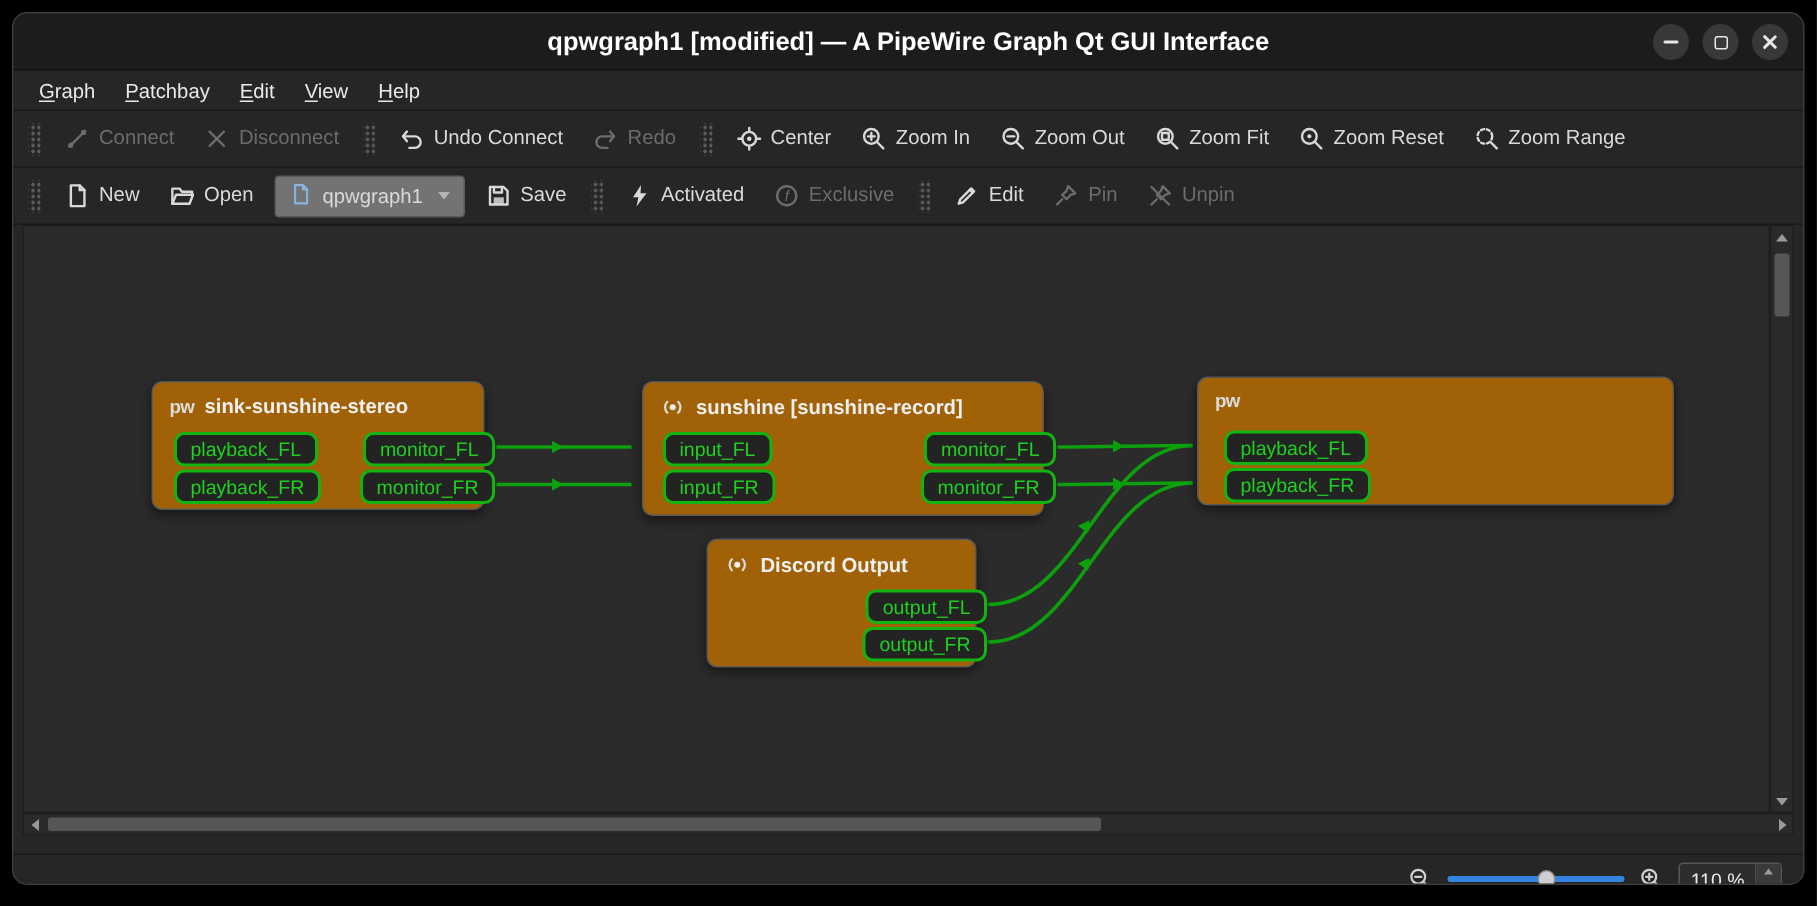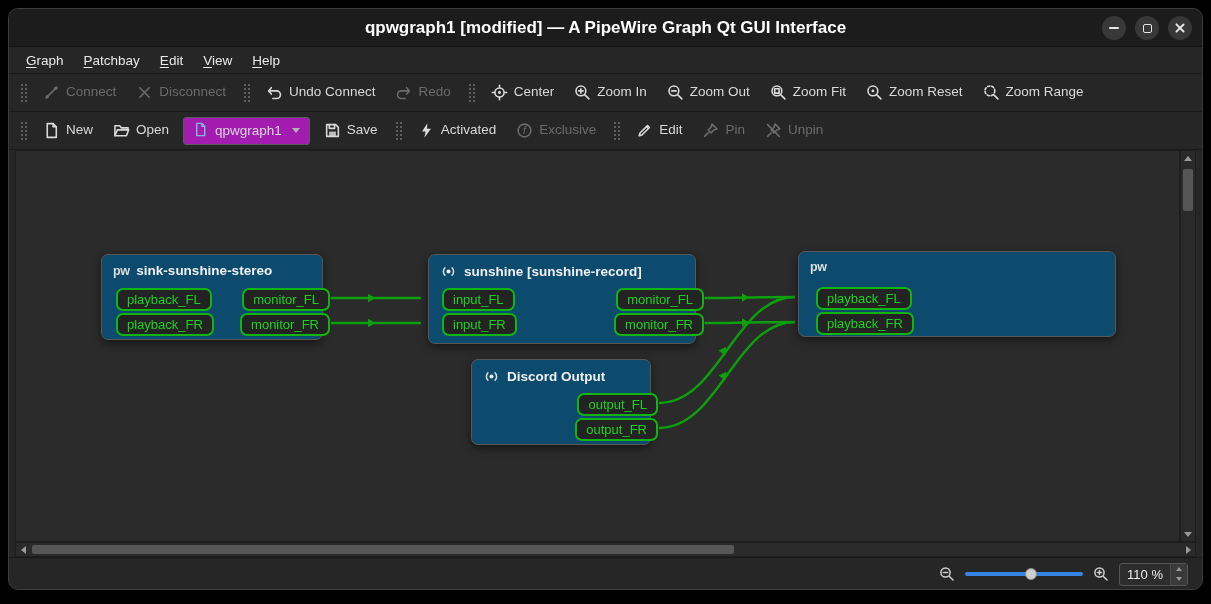--- a/index.html
+++ b/index.html
@@ -53,35 +53,35 @@
   }
   .tb-btn {
     display: flex; align-items: flex-start; gap: 6px; padding: 6px 10px;
     color: #d9d9d9; border-radius: 3px; white-space: nowrap;
   }
   .tb-btn.disabled { color: #6b6b6b; }
   .ic { width: 17px; height: 17px; fill: none; stroke: currentColor;
         stroke-width: 1.5; stroke-linecap: round; stroke-linejoin: round; flex: none; }
   .tb-combo {
     display: flex; align-items: center; gap: 7px; padding: 4px 9px; margin: 0 4px;
-    border: 1px solid #5a5a5a; border-radius: 3px; background: #a21caf; color: #d9d9d9;
+    border: 1px solid #5a5a5a; border-radius: 3px; background: #737373; color: #d9d9d9;
   }
   .caret-down {
     width: 0; height: 0; border-left: 4px solid transparent;
     border-right: 4px solid transparent; border-top: 5px solid #b5b5b5; margin-left: 3px;
   }
   .c-file { color: #85b6e0; }
   
   .canvas {
     position: absolute; left: 6px; top: 141px; width: 1165px; height: 392px;
     background: #2b2b2b; border: 1px solid #1e1e1e; overflow: hidden;
   }
   .wires { position: absolute; left: 0; top: 0; }
   .node {
-    position: absolute; background: #0c4a6e; border: 1px solid #585858;
+    position: absolute; background: #a16207; border: 1px solid #585858;
     border-radius: 7px; box-shadow: 0 3px 8px rgba(0,0,0,.5);
   }
   .node-header {
     display: flex; align-items: center; gap: 7px; padding: 8px 11px 4px;
     color: #f0f0f0; font-weight: bold; font-size: 13.5px; white-space: nowrap; overflow: hidden;
   }
   .pw-ic { font-weight: bold; font-size: 12.5px; color: #dcdcdc; letter-spacing: -0.5px; }
   .stream-ic { width: 17px; height: 17px; stroke: #dcdcdc; fill: none;
                stroke-width: 1.4; stroke-linecap: round; flex: none; }
   .port {
@@ -104,21 +104,21 @@
   }
   .tri { width: 0; height: 0; }
   .tri.up    { border-left: 4px solid transparent; border-right: 4px solid transparent; border-bottom: 5px solid #9a9a9a; }
   .tri.down  { border-left: 4px solid transparent; border-right: 4px solid transparent; border-top: 5px solid #9a9a9a; }
   .tri.left  { border-top: 4px solid transparent; border-bottom: 4px solid transparent; border-right: 5px solid #9a9a9a; }
   .tri.right { border-top: 4px solid transparent; border-bottom: 4px solid transparent; border-left: 5px solid #9a9a9a; }
   .v-thumb { position: absolute; left: 2px; right: 2px; top: 18px; height: 42px; background: #565656; border-radius: 2px; }
   .h-thumb { position: absolute; top: 2px; bottom: 2px; left: 16px; width: 702px; background: #565656; border-radius: 2px; }
   
   .statusbar {
-    position: absolute; left: 0; top: 548px; width: 100%; height: 33px;
+    position: absolute; left: 0; top: 560px; width: 100%; height: 33px;
     background: #262626; border-top: 1px solid #191919;
     display: flex; align-items: center; justify-content: flex-end;
     gap: 10px; padding-right: 14px;
   }
   .status-ic { width: 16px; height: 16px; stroke: #cfcfcf; fill: none;
                stroke-width: 1.5; stroke-linecap: round; }
   .zoom-slider { position: relative; width: 118px; height: 16px; }
   .zoom-slider .groove {
     position: absolute; left: 0; right: 0; top: 6px; height: 4px;
     background: #3584e4; border-radius: 2px;

